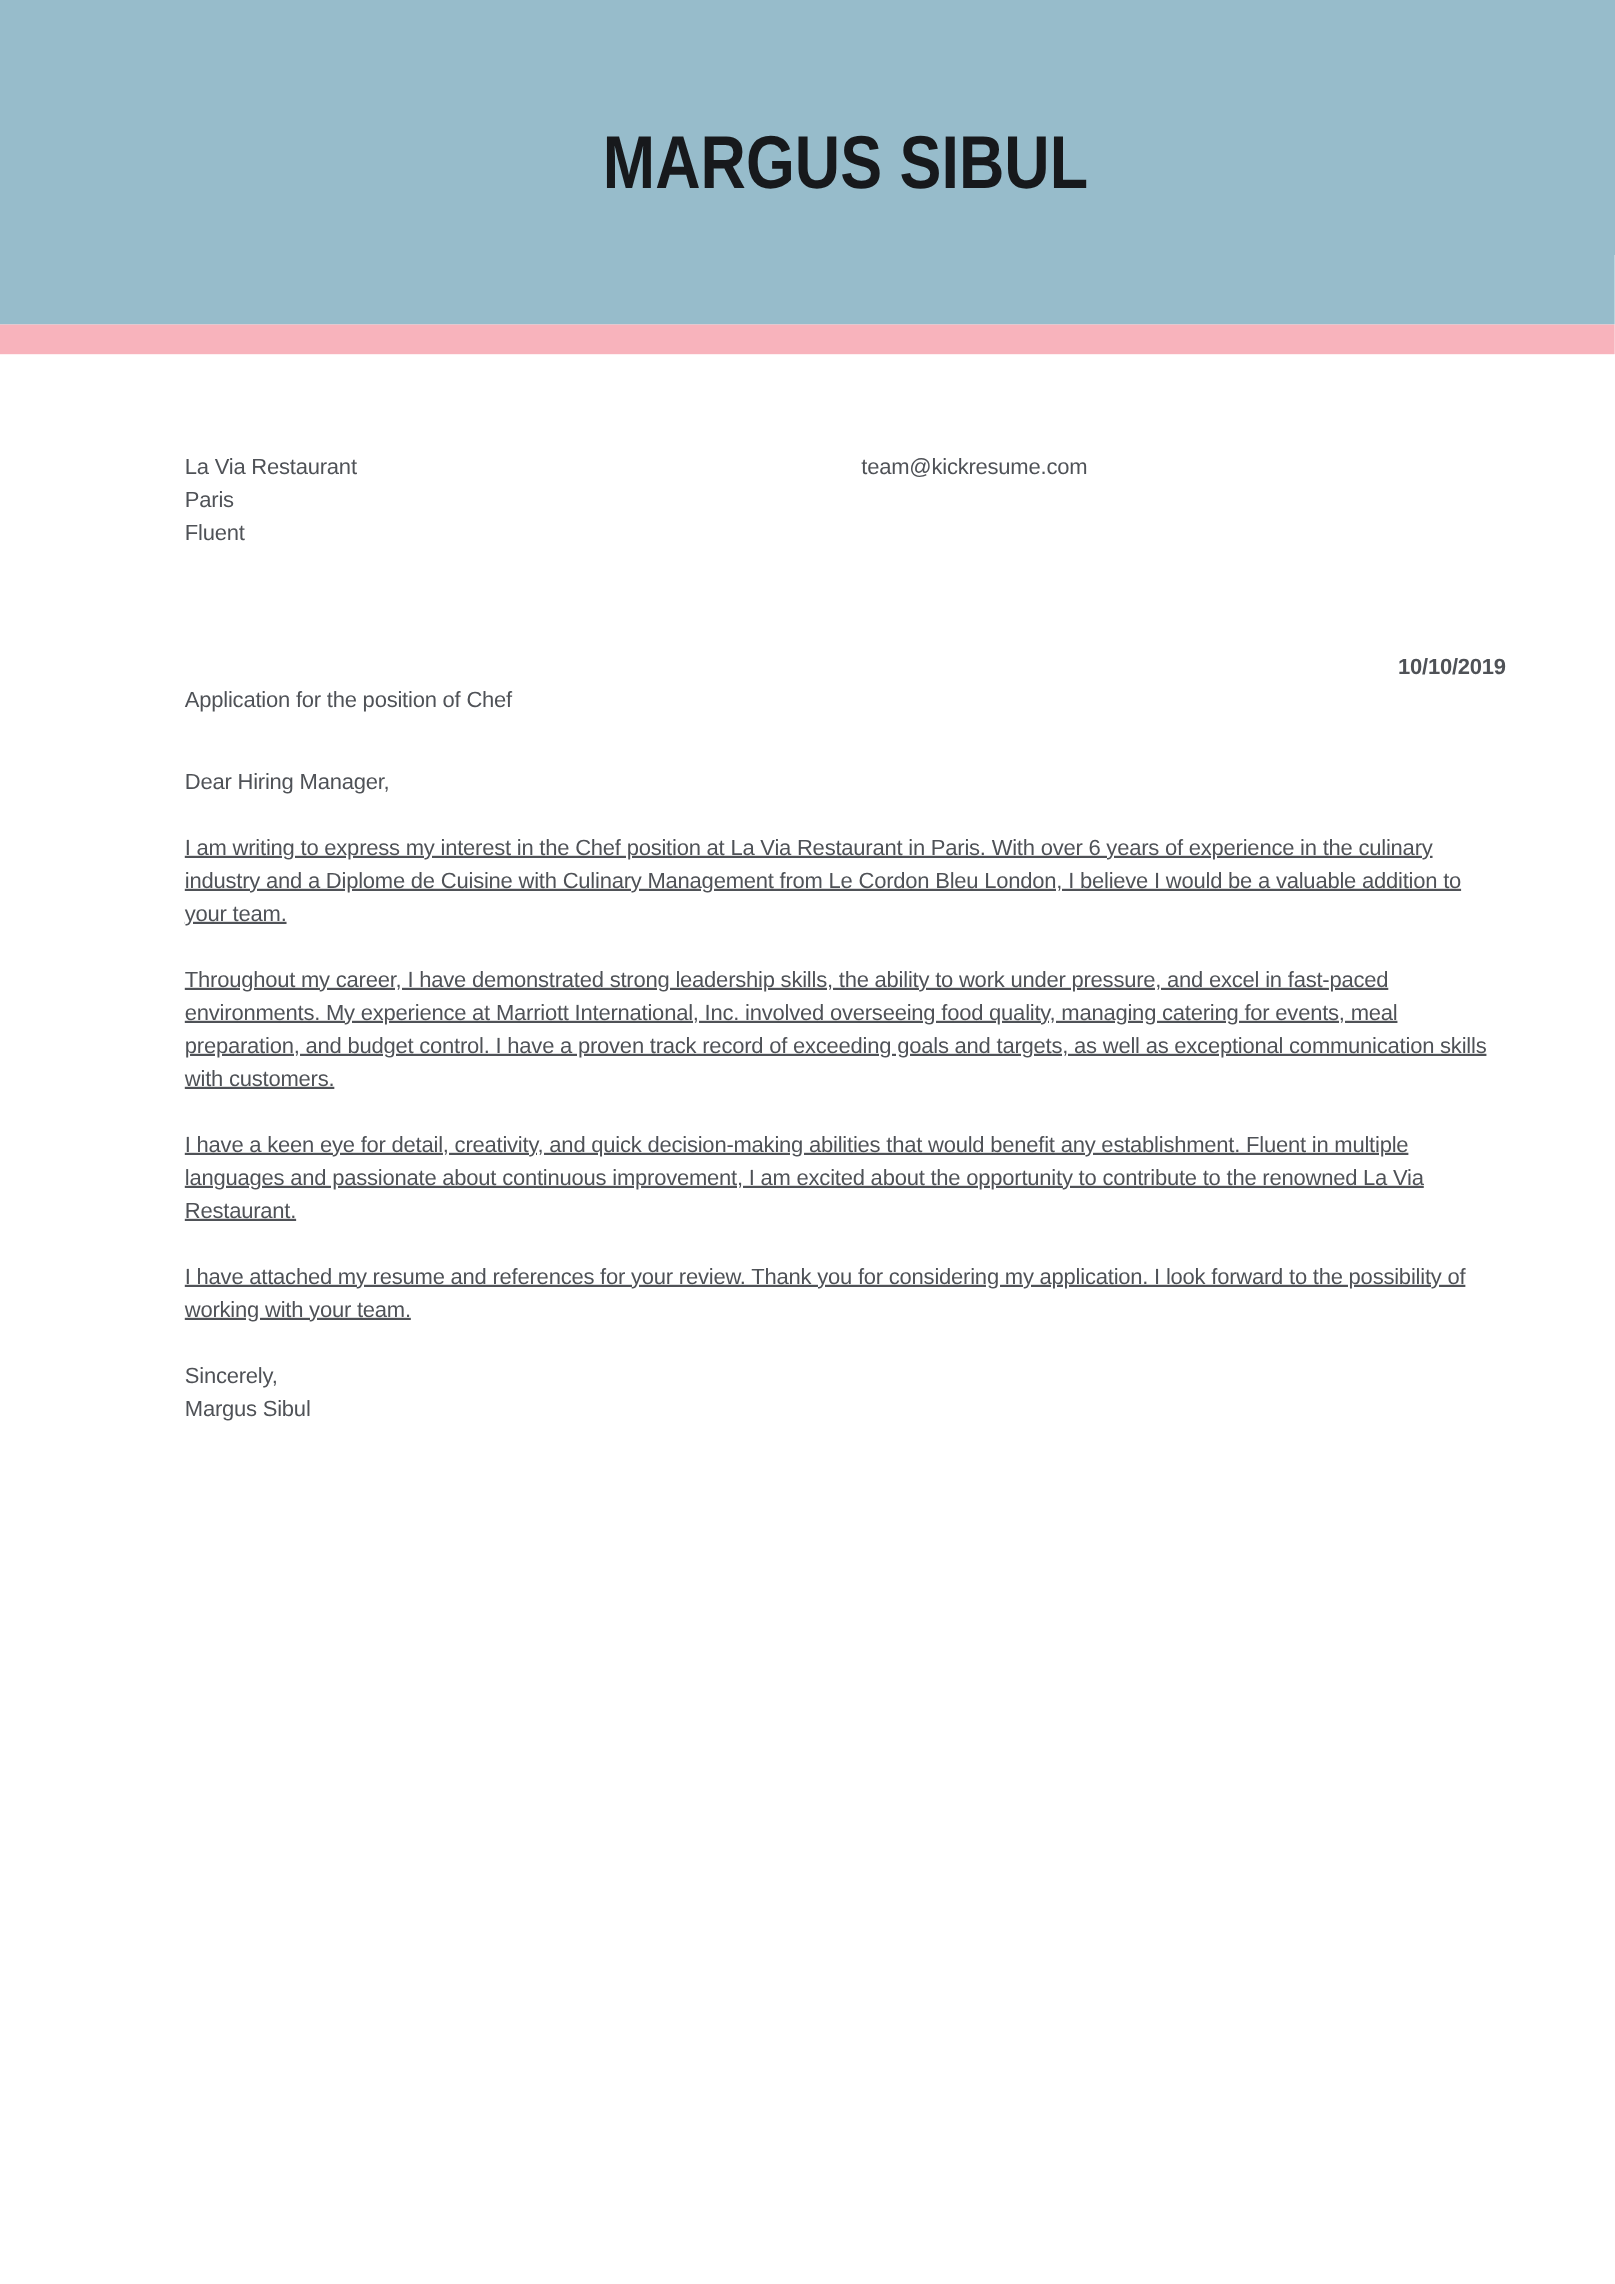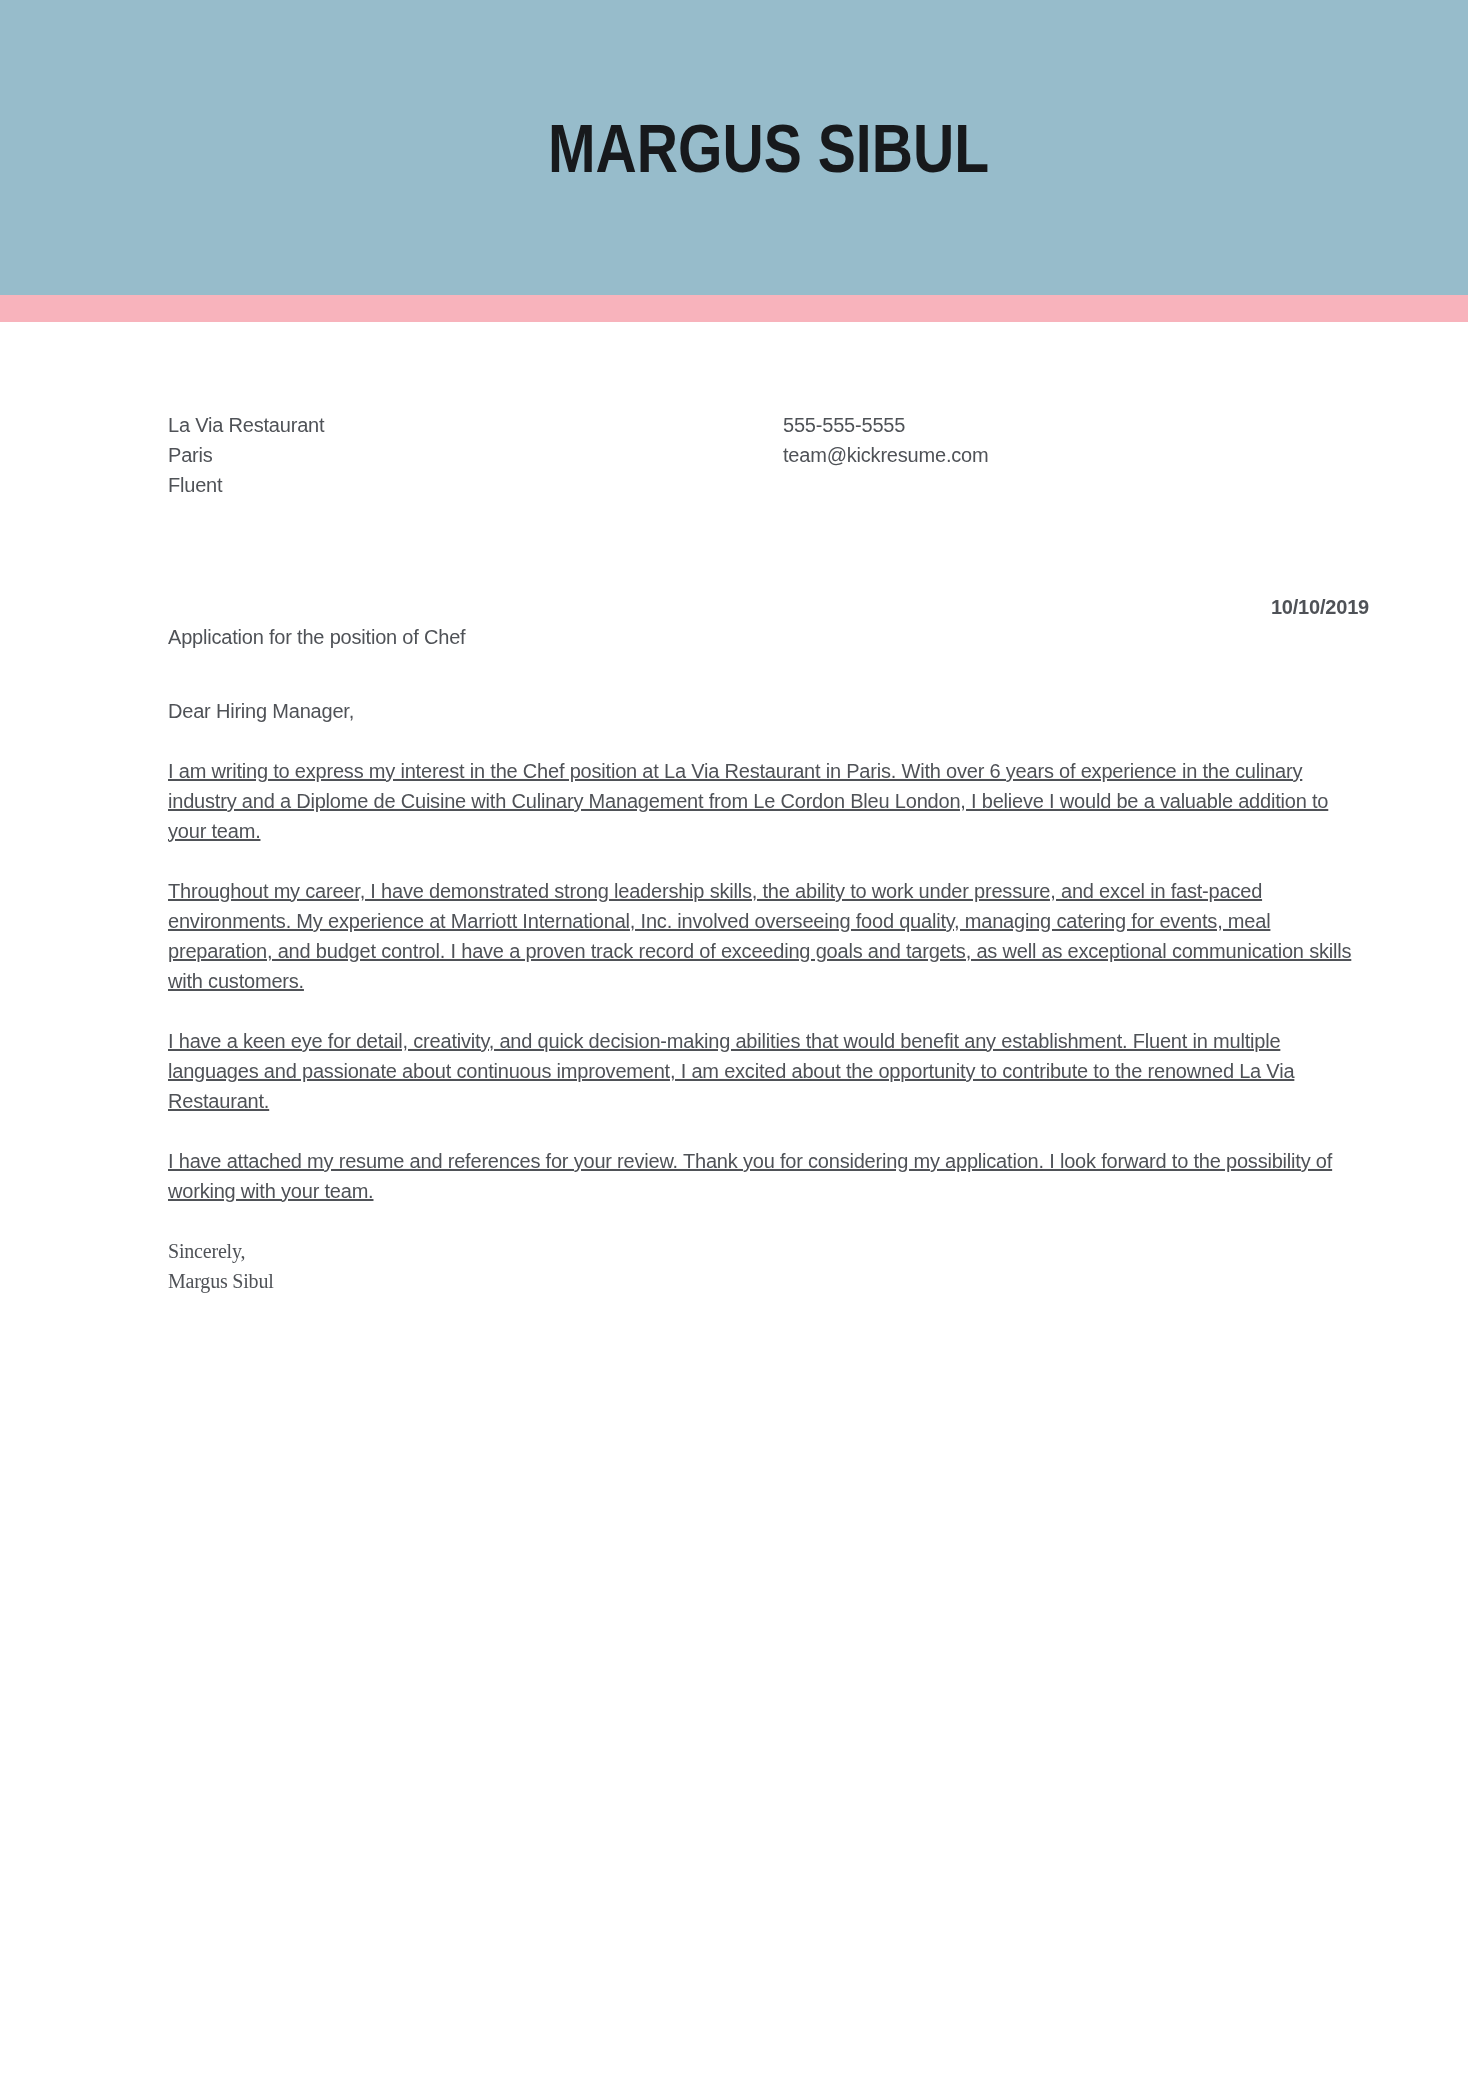--- a/index.html
+++ b/index.html
@@ -56,21 +56,21 @@
   }
   .recipient-col { width: 615px; }
   .sender-col { flex: 1; }
   .date-line {
     margin-top: 92px;
     font-weight: 700;
     text-align: right;
   }
   .salutation { margin-top: 44px; }
   .body-paragraph { margin-top: 30px; text-decoration: underline; }
-  .closing-block { margin-top: 30px; font-family: Liberation Serif, serif; }
+  .closing-block { margin-top: 30px; }
 </style>
 </head>
 <body>
 
 <header class="header-band">
   <div class="header-inner">
     <h1 class="applicant-name">MARGUS SIBUL</h1>
   </div>
 </header>
 
@@ -78,21 +78,20 @@
 
 <main class="content">
 
   <div class="contact-row">
     <div class="recipient-col">
       <div>La Via Restaurant</div>
       <div>Paris</div>
       <div>Fluent</div>
     </div>
     <div class="sender-col">
-      <div>555-555-5555</div>
       <div>team@kickresume.com</div>
     </div>
   </div>
 
   <div class="date-line">10/10/2019</div>
   <div class="subject-line">Application for the position of Chef</div>
 
   <div class="salutation">Dear Hiring Manager,</div>
 
   <p class="body-paragraph">I am writing to express my interest in the Chef position at La Via Restaurant in Paris. With over 6 years of experience in the culinary industry and a Diplome de Cuisine with Culinary Management from Le Cordon Bleu London, I believe I would be a valuable addition to your team.</p>

